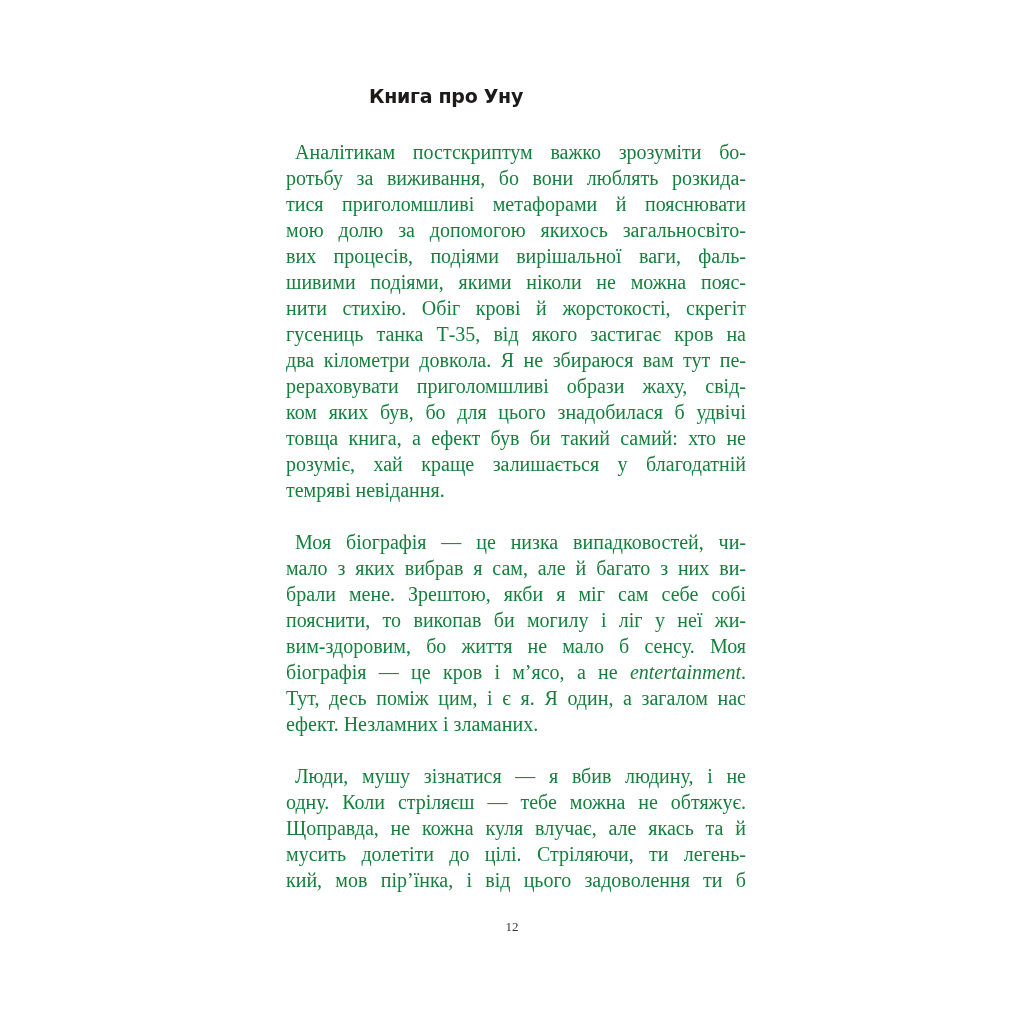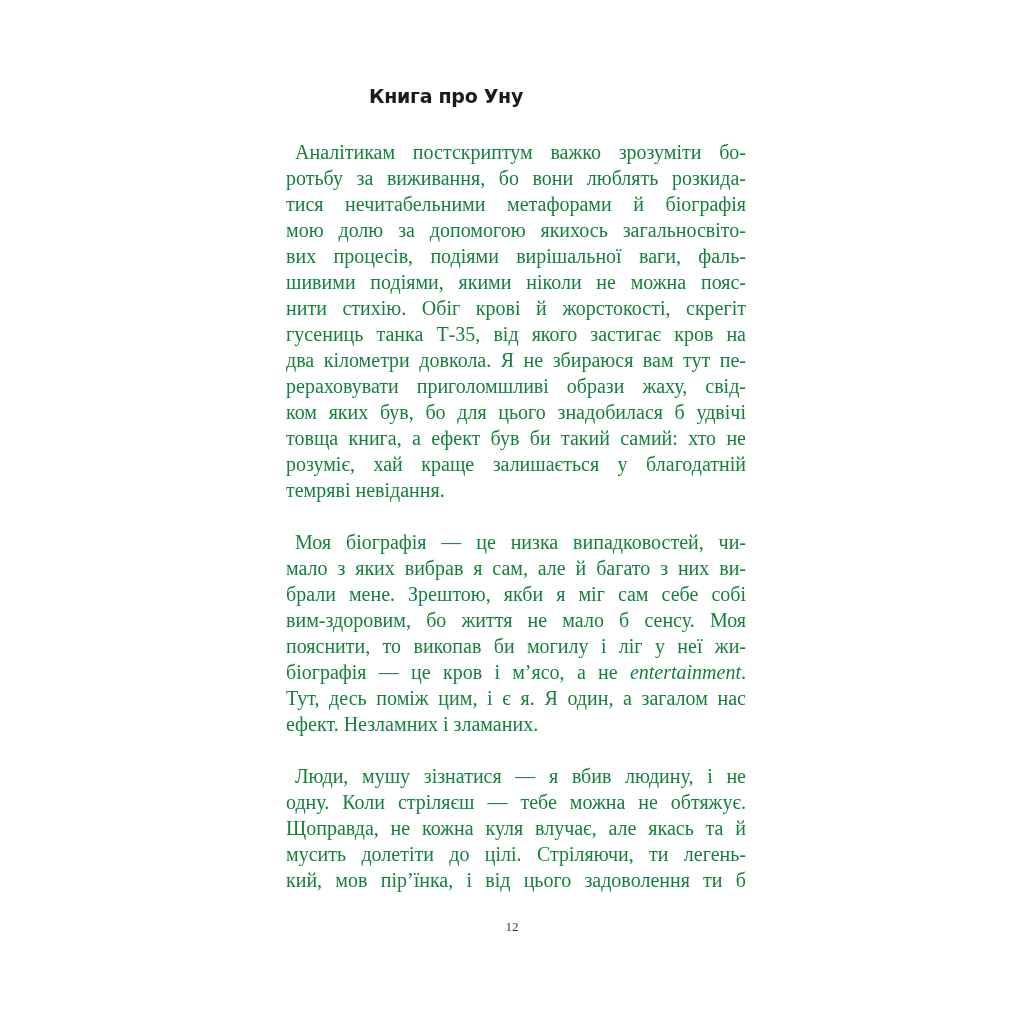--- a/index.html
+++ b/index.html
@@ -72,40 +72,40 @@
 
 <div class="page">
 
   <div class="running-header">Книга про Уну</div>
 
   <div class="body-text">
 
     <div class="para">
       <div class="line first">Аналітикам постскриптум важко зрозуміти бо-</div>
       <div class="line">ротьбу за виживання, бо вони люблять розкида-</div>
-      <div class="line">тися нечитабельними метафорами й біографія</div>
+      <div class="line">тися приголомшливі метафорами й пояснювати</div>
       <div class="line">мою долю за допомогою якихось загальносвіто-</div>
       <div class="line">вих процесів, подіями вирішальної ваги, фаль-</div>
       <div class="line">шивими подіями, якими ніколи не можна пояс-</div>
       <div class="line">нити стихію. Обіг крові й жорстокості, скрегіт</div>
       <div class="line">гусениць танка Т-35, від якого застигає кров на</div>
       <div class="line">два кілометри довкола. Я не збираюся вам тут пе-</div>
       <div class="line">рераховувати приголомшливі образи жаху, свід-</div>
       <div class="line">ком яких був, бо для цього знадобилася б удвічі</div>
       <div class="line">товща книга, а ефект був би такий самий: хто не</div>
       <div class="line">розуміє, хай краще залишається у благодатній</div>
       <div class="line plast">темряві невідання.</div>
     </div>
 
     <div class="para">
       <div class="line first">Моя біографія — це низка випадковостей, чи-</div>
       <div class="line">мало з яких вибрав я сам, але й багато з них ви-</div>
       <div class="line">брали мене. Зрештою, якби я міг сам себе собі</div>
+      <div class="line">пояснити, то викопав би могилу і ліг у неї жи-</div>
       <div class="line">вим-здоровим, бо життя не мало б сенсу. Моя</div>
-      <div class="line">пояснити, то викопав би могилу і ліг у неї жи-</div>
       <div class="line"><span>біографія — це кров і м’ясо, а не </span><span class="em">entertainment</span><span>.</span></div>
       <div class="line">Тут, десь поміж цим, і є я. Я один, а загалом нас</div>
       <div class="line plast">ефект. Незламних і зламаних.</div>
     </div>
 
     <div class="para">
       <div class="line first">Люди, мушу зізнатися — я вбив людину, і не</div>
       <div class="line">одну. Коли стріляєш — тебе можна не обтяжує.</div>
       <div class="line">Щоправда, не кожна куля влучає, але якась та й</div>
       <div class="line">мусить долетіти до цілі. Стріляючи, ти легень-</div>

